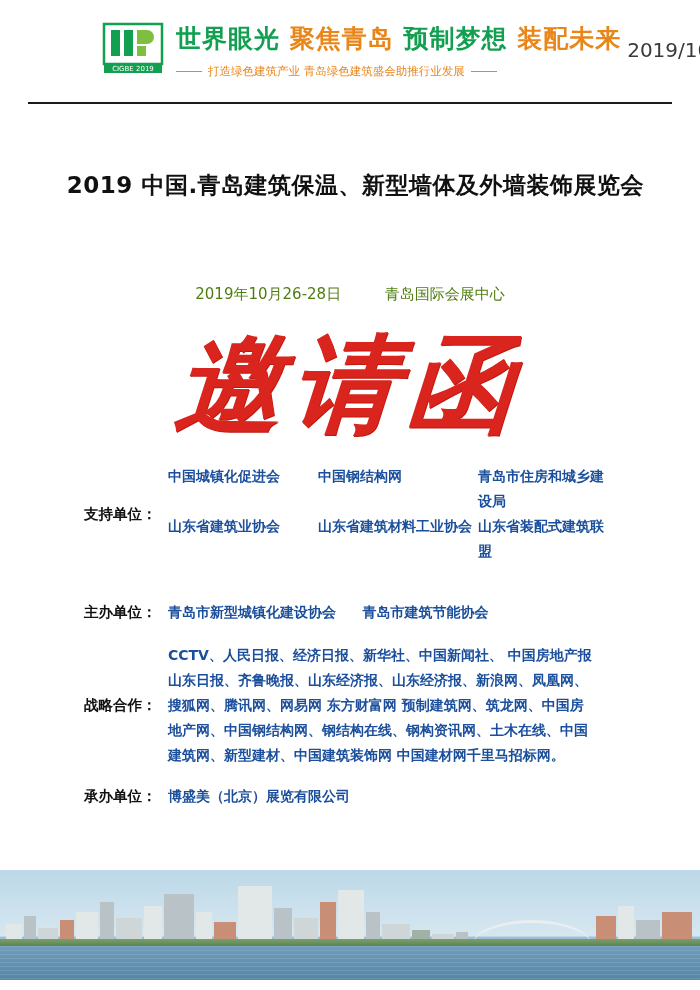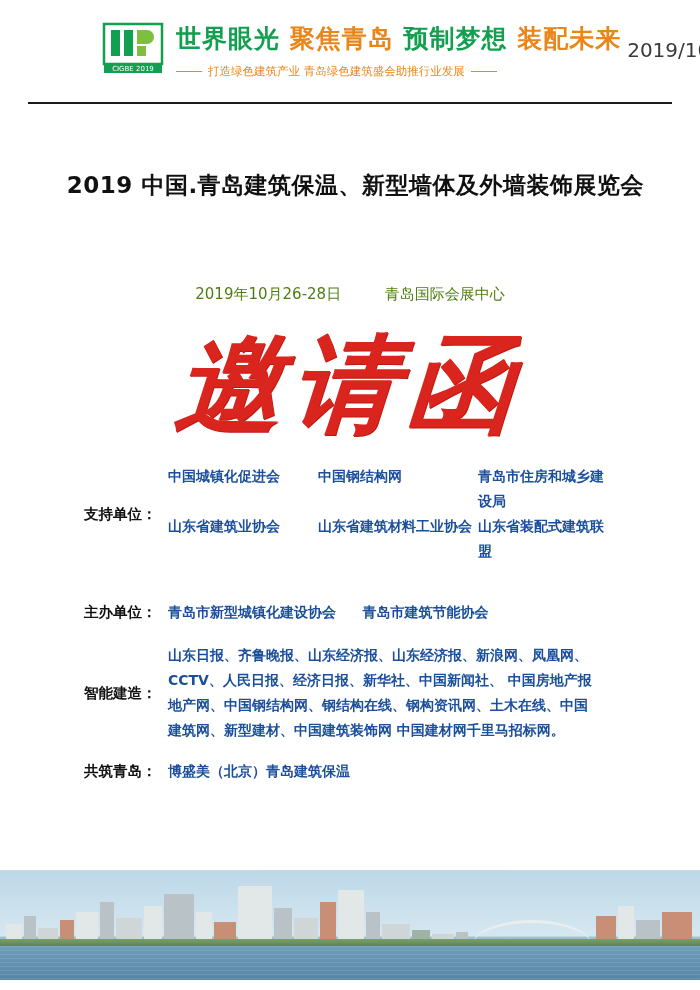--- a/index.html
+++ b/index.html
@@ -284,33 +284,34 @@
       <div class="blk-label">主办单位：</div>
       <div class="blk-body">
         <div class="line">
           <span class="c1 blue">青岛市新型城镇化建设协会</span>
           <span class="blue">青岛市建筑节能协会</span>
         </div>
       </div>
     </div>
 
     <div class="blk strat" style="margin-top:18px;">
-      <div class="blk-label">智能建造：</div>
+      <div class="blk-label">战略合作：</div>
       <div class="blk-body">
+        <div class="line blue">CCTV、人民日报、经济日报、新华社、中国新闻社、 中国房地产报</div>
         <div class="line blue">山东日报、齐鲁晚报、山东经济报、山东经济报、新浪网、凤凰网、</div>
-        <div class="line blue">CCTV、人民日报、经济日报、新华社、中国新闻社、 中国房地产报</div>
+        <div class="line blue">搜狐网、腾讯网、网易网 东方财富网 预制建筑网、筑龙网、中国房</div>
         <div class="line blue">地产网、中国钢结构网、钢结构在线、钢构资讯网、土木在线、中国</div>
         <div class="line blue">建筑网、新型建材、中国建筑装饰网  中国建材网千里马招标网。</div>
       </div>
     </div>
 
     <div class="blk organizer" style="margin-top:16px;">
-      <div class="blk-label">共筑青岛：</div>
+      <div class="blk-label">承办单位：</div>
       <div class="blk-body">
-        <div class="line blue">博盛美（北京）青岛建筑保温</div>
+        <div class="line blue">博盛美（北京）展览有限公司</div>
       </div>
     </div>
 
   </div>
 
   <div class="skyline">
     <div class="sky-bg"></div>
 
     <div class="bldg l" style="left:6px;  width:16px; height:22px;"></div>
     <div class="bldg d" style="left:24px; width:12px; height:30px;"></div>

